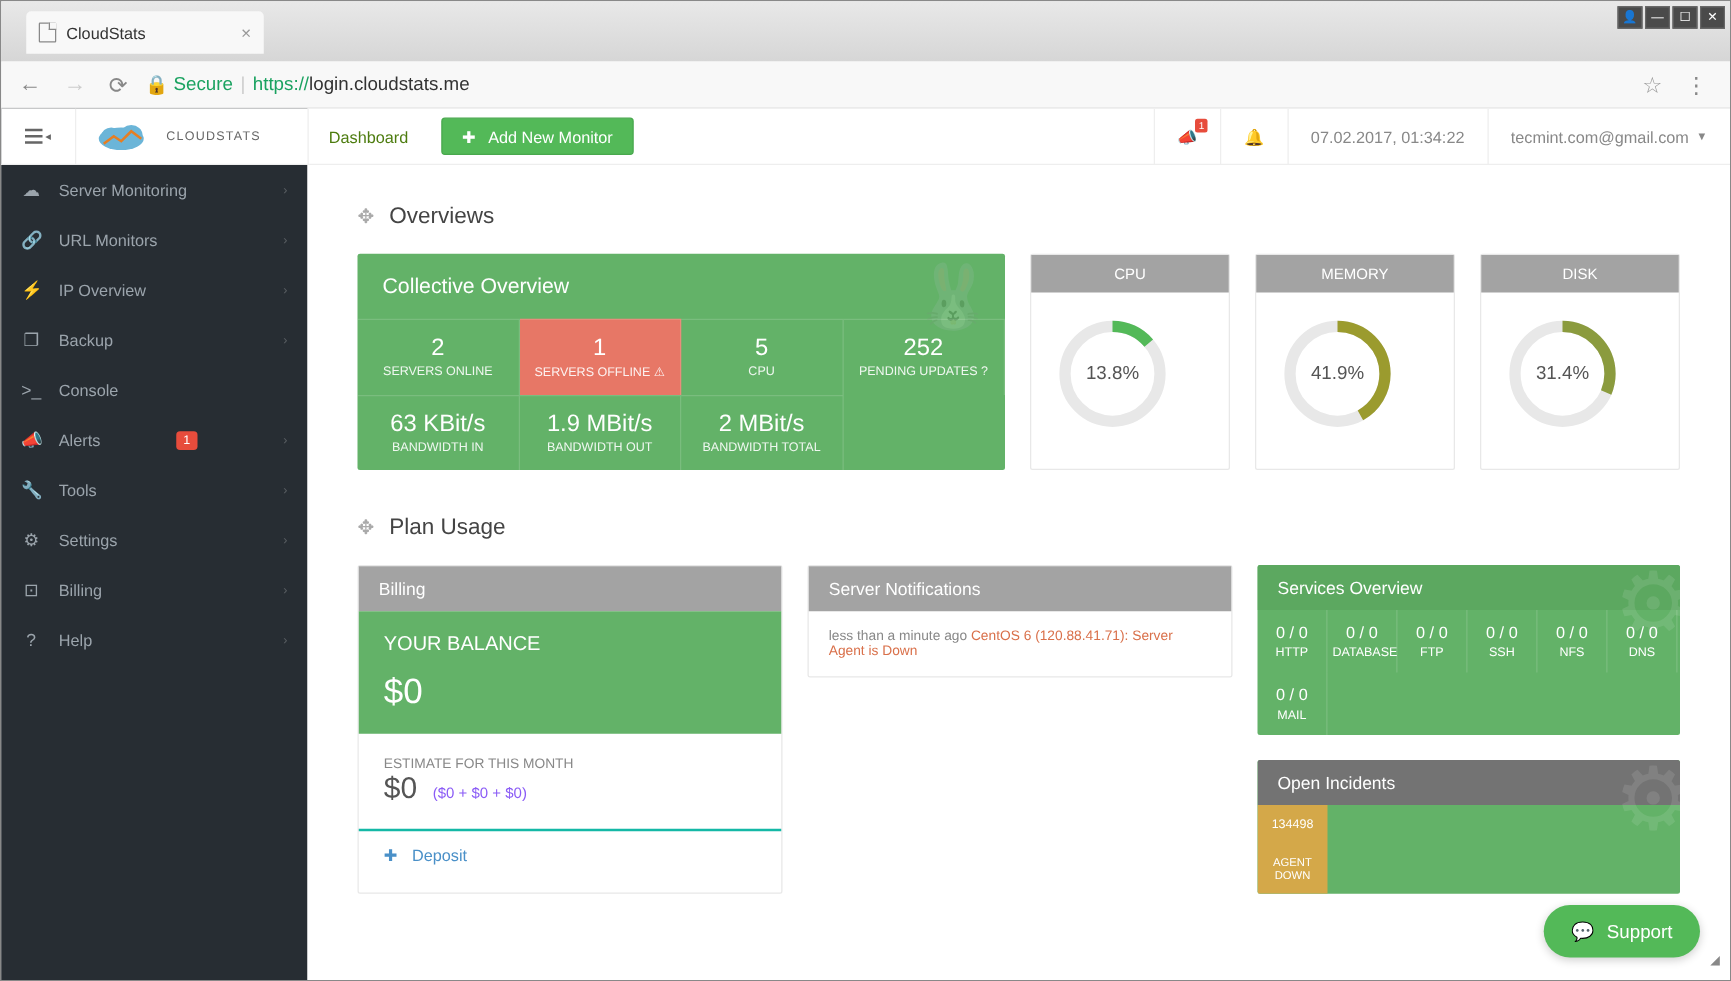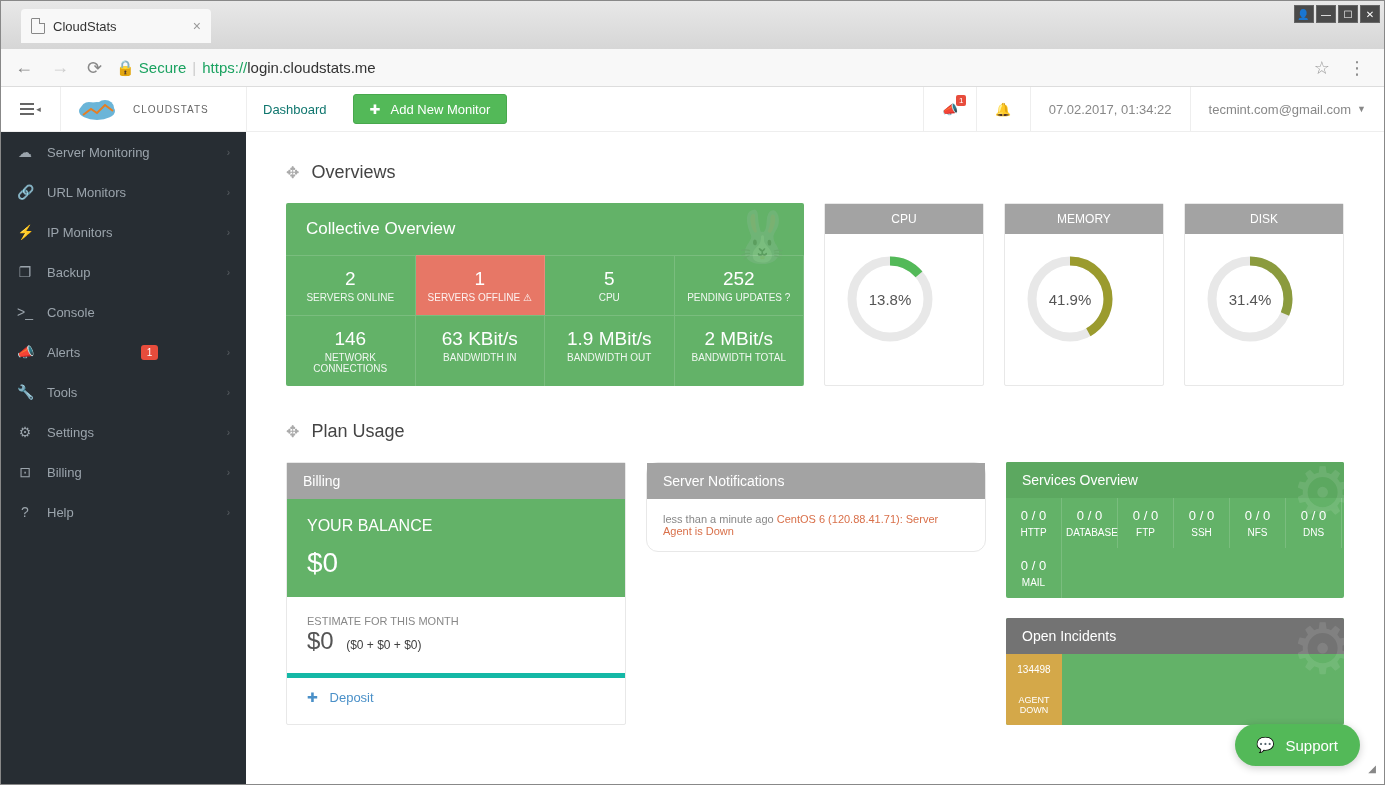--- a/index.html
+++ b/index.html
@@ -20,21 +20,21 @@
 .app{display:flex;height:calc(100% - 86px);position:relative}
 .sidebar{width:245px;background:#272d33;color:#9ba4ac;display:flex;flex-direction:column}
 .header-row{height:45px;background:#fff;display:flex;align-items:center;position:absolute;top:0;left:0;right:0;z-index:5;border-bottom:1px solid #eee}
 .hamburger-box{width:60px;height:45px;display:flex;align-items:center;justify-content:center;border-right:1px solid #eee;cursor:pointer}
 .hamburger{display:flex;flex-direction:column;gap:3px}
 .hamburger span{width:14px;height:2px;background:#666}
 .logo-area{display:flex;align-items:center;gap:14px;padding:0 14px;width:185px}
 .logo{width:44px;height:28px;position:relative}
 .logo svg{width:100%;height:100%}
 .brand{font-size:10px;color:#666;letter-spacing:1px}
-.top-btn{padding:0 16px;height:45px;display:flex;align-items:center;color:#0f766e;font-size:13px;cursor:pointer;border-left:1px solid #eee}
+.top-btn{padding:0 16px;height:45px;display:flex;align-items:center;color:#4d7c0f;font-size:13px;cursor:pointer;border-left:1px solid #eee}
 .add-btn{background:#53b958;color:#fff;border-radius:3px;height:30px;padding:0 16px;display:flex;align-items:center;gap:10px;font-size:13px;margin-left:10px;cursor:pointer;border:1px solid #48a84d}
 .header-right{margin-left:auto;display:flex;align-items:center;height:45px}
 .hdr-cell{padding:0 18px;height:45px;display:flex;align-items:center;border-left:1px solid #eee;color:#888;font-size:13px;position:relative;cursor:pointer}
 .badge{position:absolute;top:8px;right:10px;background:#e74c3c;color:#fff;font-size:8px;padding:1px 3px;border-radius:2px}
 .sidebar-inner{margin-top:45px;overflow-y:auto}
 .side-item{display:flex;align-items:center;padding:12px 16px;gap:14px;font-size:13px;cursor:pointer;position:relative;color:#9ba4ac}
 .side-icon{width:16px;text-align:center;font-size:14px}
 .side-chev{margin-left:auto;font-size:10px;color:#5a5f64}
 .side-badge{background:#e74c3c;color:#fff;font-size:10px;padding:2px 6px;border-radius:3px;margin-left:auto;margin-right:8px}
 .main{flex:1;background:#fff;overflow-y:auto;padding-top:45px}
@@ -59,23 +59,23 @@
 .row2{display:flex;gap:20px}
 .billing-card{width:340px;border:1px solid #e8e8e8;border-radius:2px}
 .card-hdr{background:#a3a3a3;color:#fff;padding:10px 16px;font-size:14px}
 .card-hdr.green{background:#63b268}
 .balance-sec{background:#63b268;color:#fff;padding:18px 20px}
 .bal-lbl{font-size:16px;margin-bottom:12px}
 .bal-val{font-size:28px;font-weight:300}
 .est-sec{padding:18px 20px}
 .est-lbl{font-size:11px;color:#888;margin-bottom:0}
 .est-val{font-size:24px;color:#555;display:inline-block;margin-right:8px}
-.est-br{font-size:12px;color:#404040}
-.deposit{border-top:5px solid #14b8a6;padding:12px 20px;color:#4a90c8;font-size:13px;cursor:pointer}
-.notif-card{width:340px;border:1px solid #e8e8e8;border-radius:12px;align-self:flex-start}
+.est-br{font-size:12px;color:#8b5cf6}
+.deposit{border-top:2px solid #14b8a6;padding:12px 20px;color:#4a90c8;font-size:13px;cursor:pointer}
+.notif-card{width:340px;border:1px solid #e8e8e8;border-radius:2px;align-self:flex-start}
 .notif-body{padding:14px 16px;font-size:11px}
 .notif-time{color:#888}
 .notif-link{color:#d9704a;cursor:pointer}
 .right-col{flex:1;display:flex;flex-direction:column;gap:20px}
 .svc-card{background:#63b268;border-radius:2px;overflow:hidden;position:relative}
 .svc-card .card-hdr{background:#5ca860;color:#fff}
 .svc-grid{display:flex;flex-wrap:wrap}
 .svc-cell{width:56px;padding:10px 4px;text-align:center;color:#fff;border-right:1px solid rgba(255,255,255,0.15)}
 .svc-num{font-size:13px}
 .svc-lbl{font-size:10px;margin-top:4px}
@@ -175,21 +175,21 @@
             <span>Server Monitoring</span>
             <span class="side-chev">›</span>
           </div>
           <div class="side-item">
             <span class="side-icon">🔗</span>
             <span>URL Monitors</span>
             <span class="side-chev">›</span>
           </div>
           <div class="side-item">
             <span class="side-icon">⚡</span>
-            <span>IP Monitors</span>
+            <span>IP Overview</span>
             <span class="side-chev">›</span>
           </div>
           <div class="side-item">
             <span class="side-icon">❐</span>
             <span>Backup</span>
             <span class="side-chev">›</span>
           </div>
           <div class="side-item">
             <span class="side-icon">&gt;_</span>
             <span>Console</span>
@@ -245,24 +245,20 @@
                   <div class="coll-num">1</div>
                   <div class="coll-lbl">SERVERS OFFLINE <span>⚠</span></div>
                 </div>
                 <div class="coll-cell">
                   <div class="coll-num">5</div>
                   <div class="coll-lbl">CPU</div>
                 </div>
                 <div class="coll-cell">
                   <div class="coll-num">252</div>
                   <div class="coll-lbl">PENDING UPDATES <span>?</span></div>
-                </div>
-                <div class="coll-cell">
-                  <div class="coll-num">146</div>
-                  <div class="coll-lbl">NETWORK CONNECTIONS</div>
                 </div>
                 <div class="coll-cell">
                   <div class="coll-num">63 KBit/s</div>
                   <div class="coll-lbl">BANDWIDTH IN</div>
                 </div>
                 <div class="coll-cell">
                   <div class="coll-num">1.9 MBit/s</div>
                   <div class="coll-lbl">BANDWIDTH OUT</div>
                 </div>
                 <div class="coll-cell">

